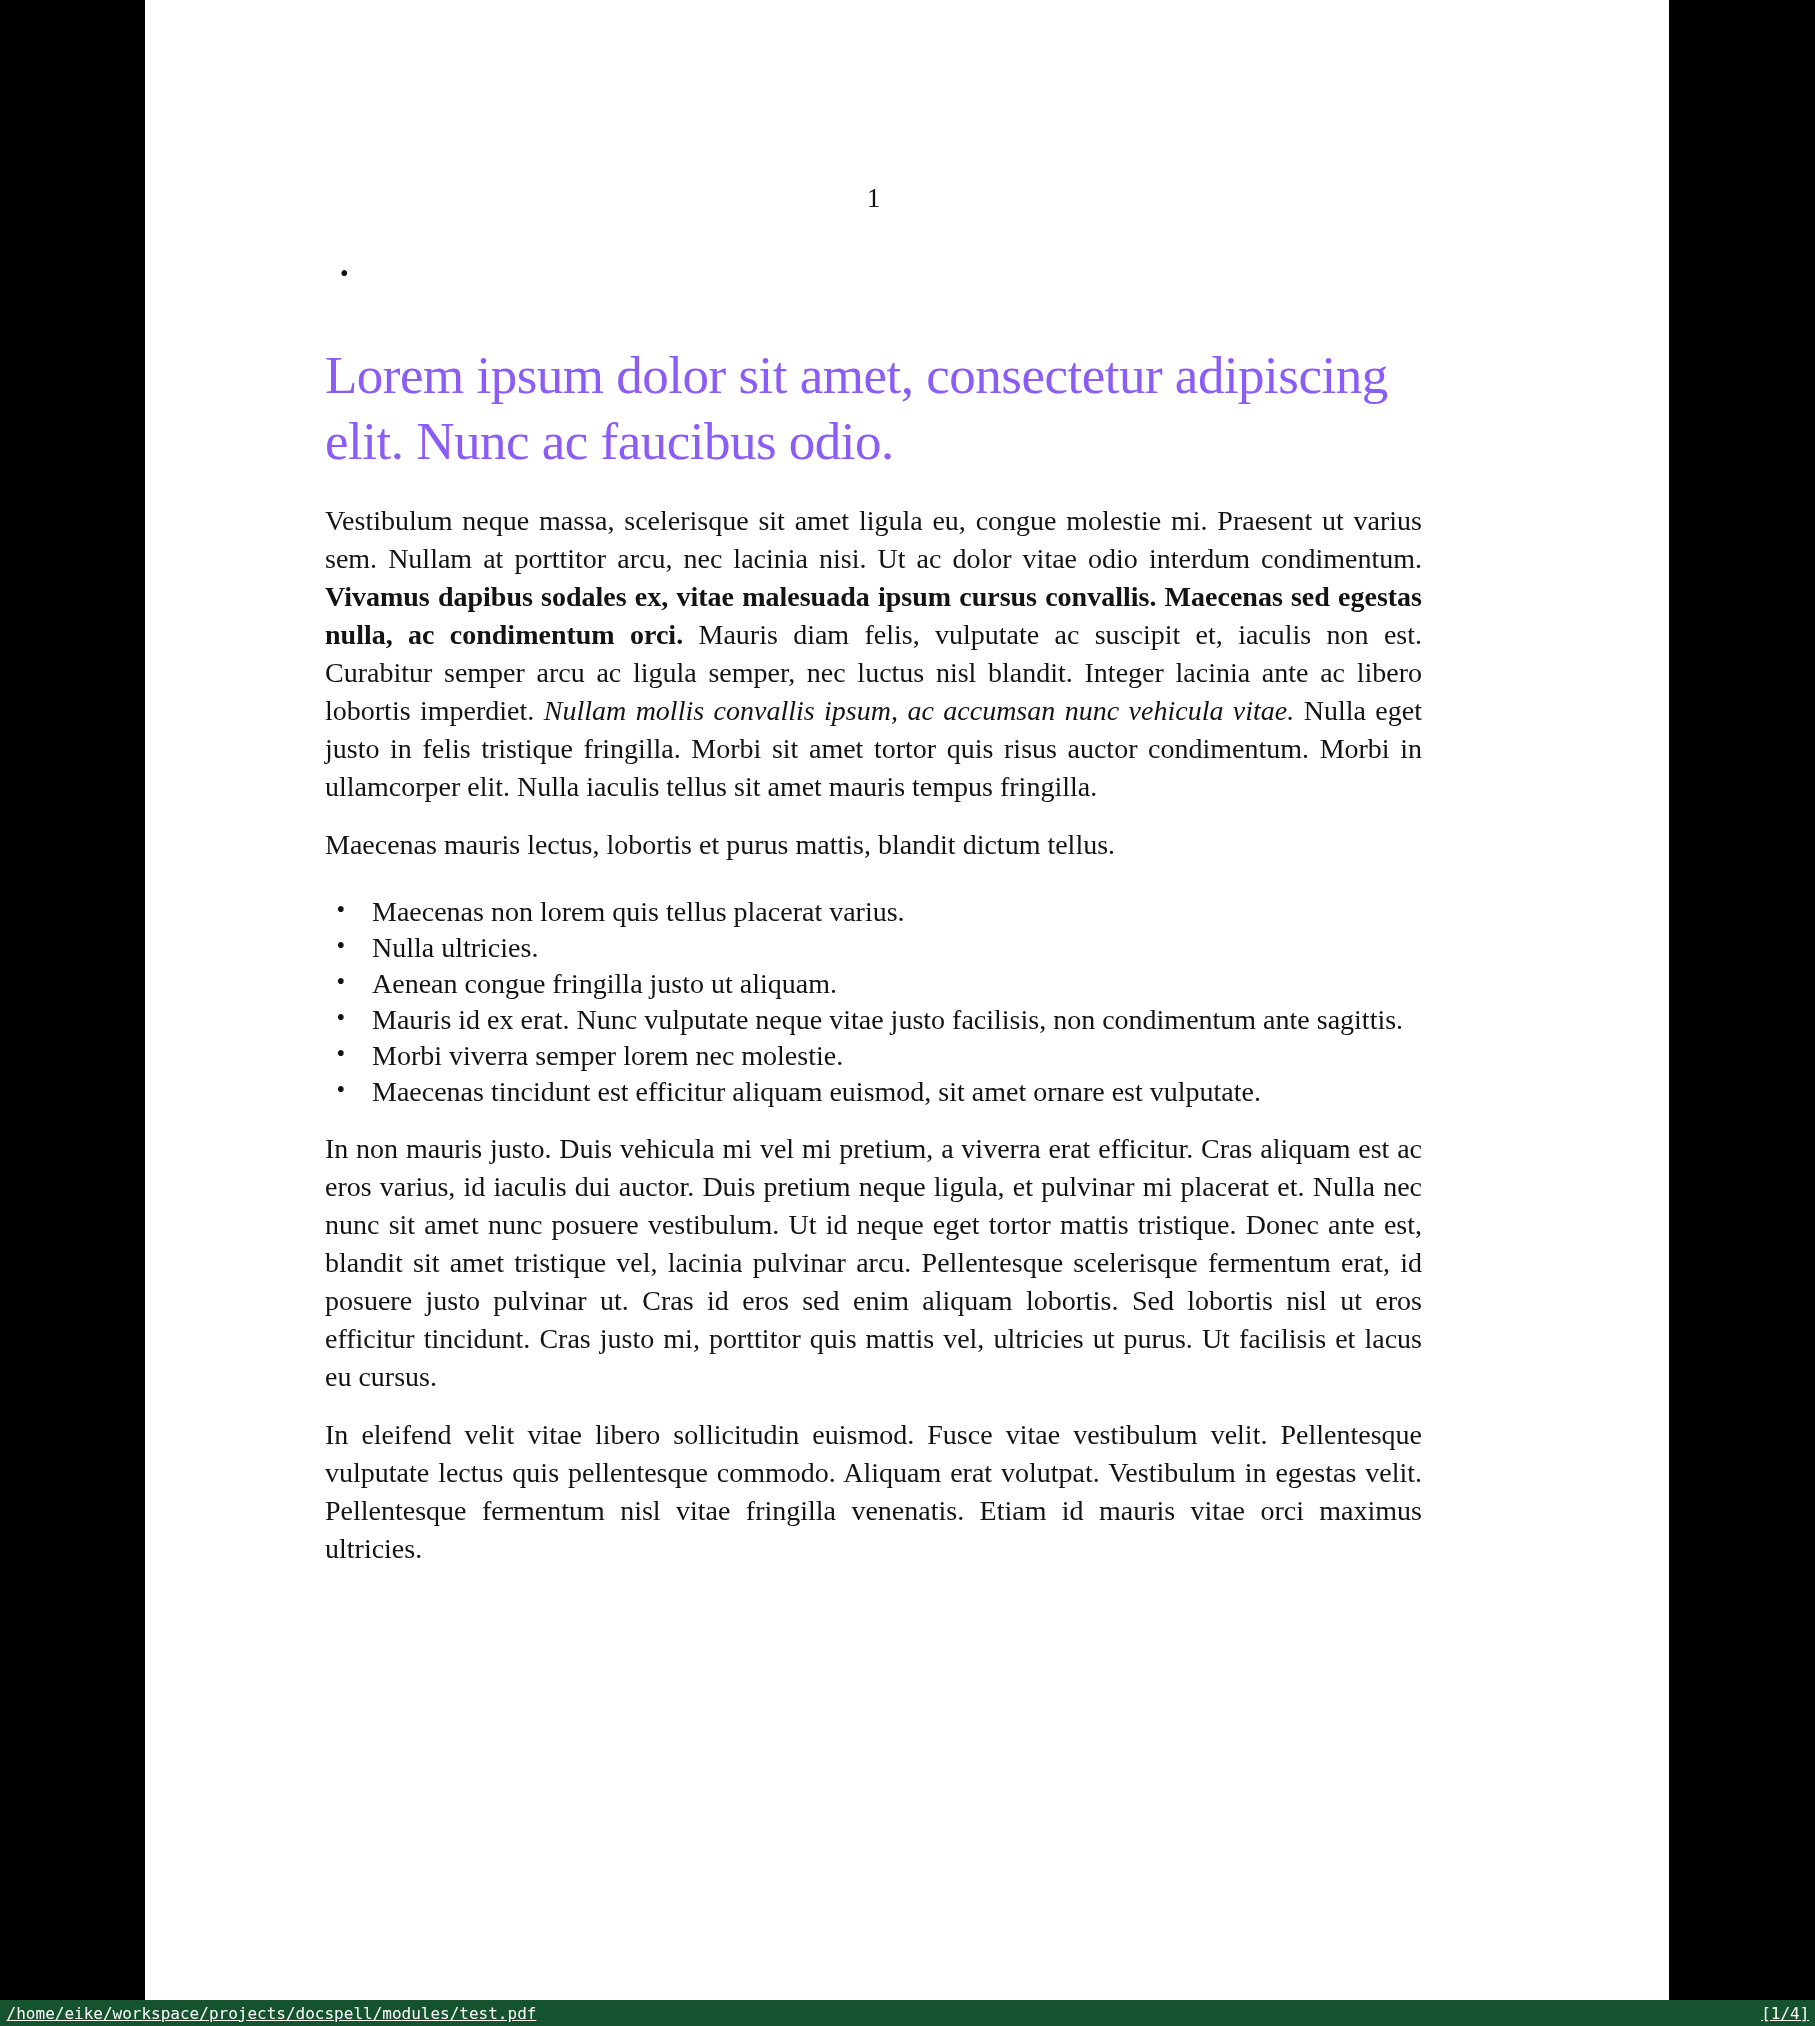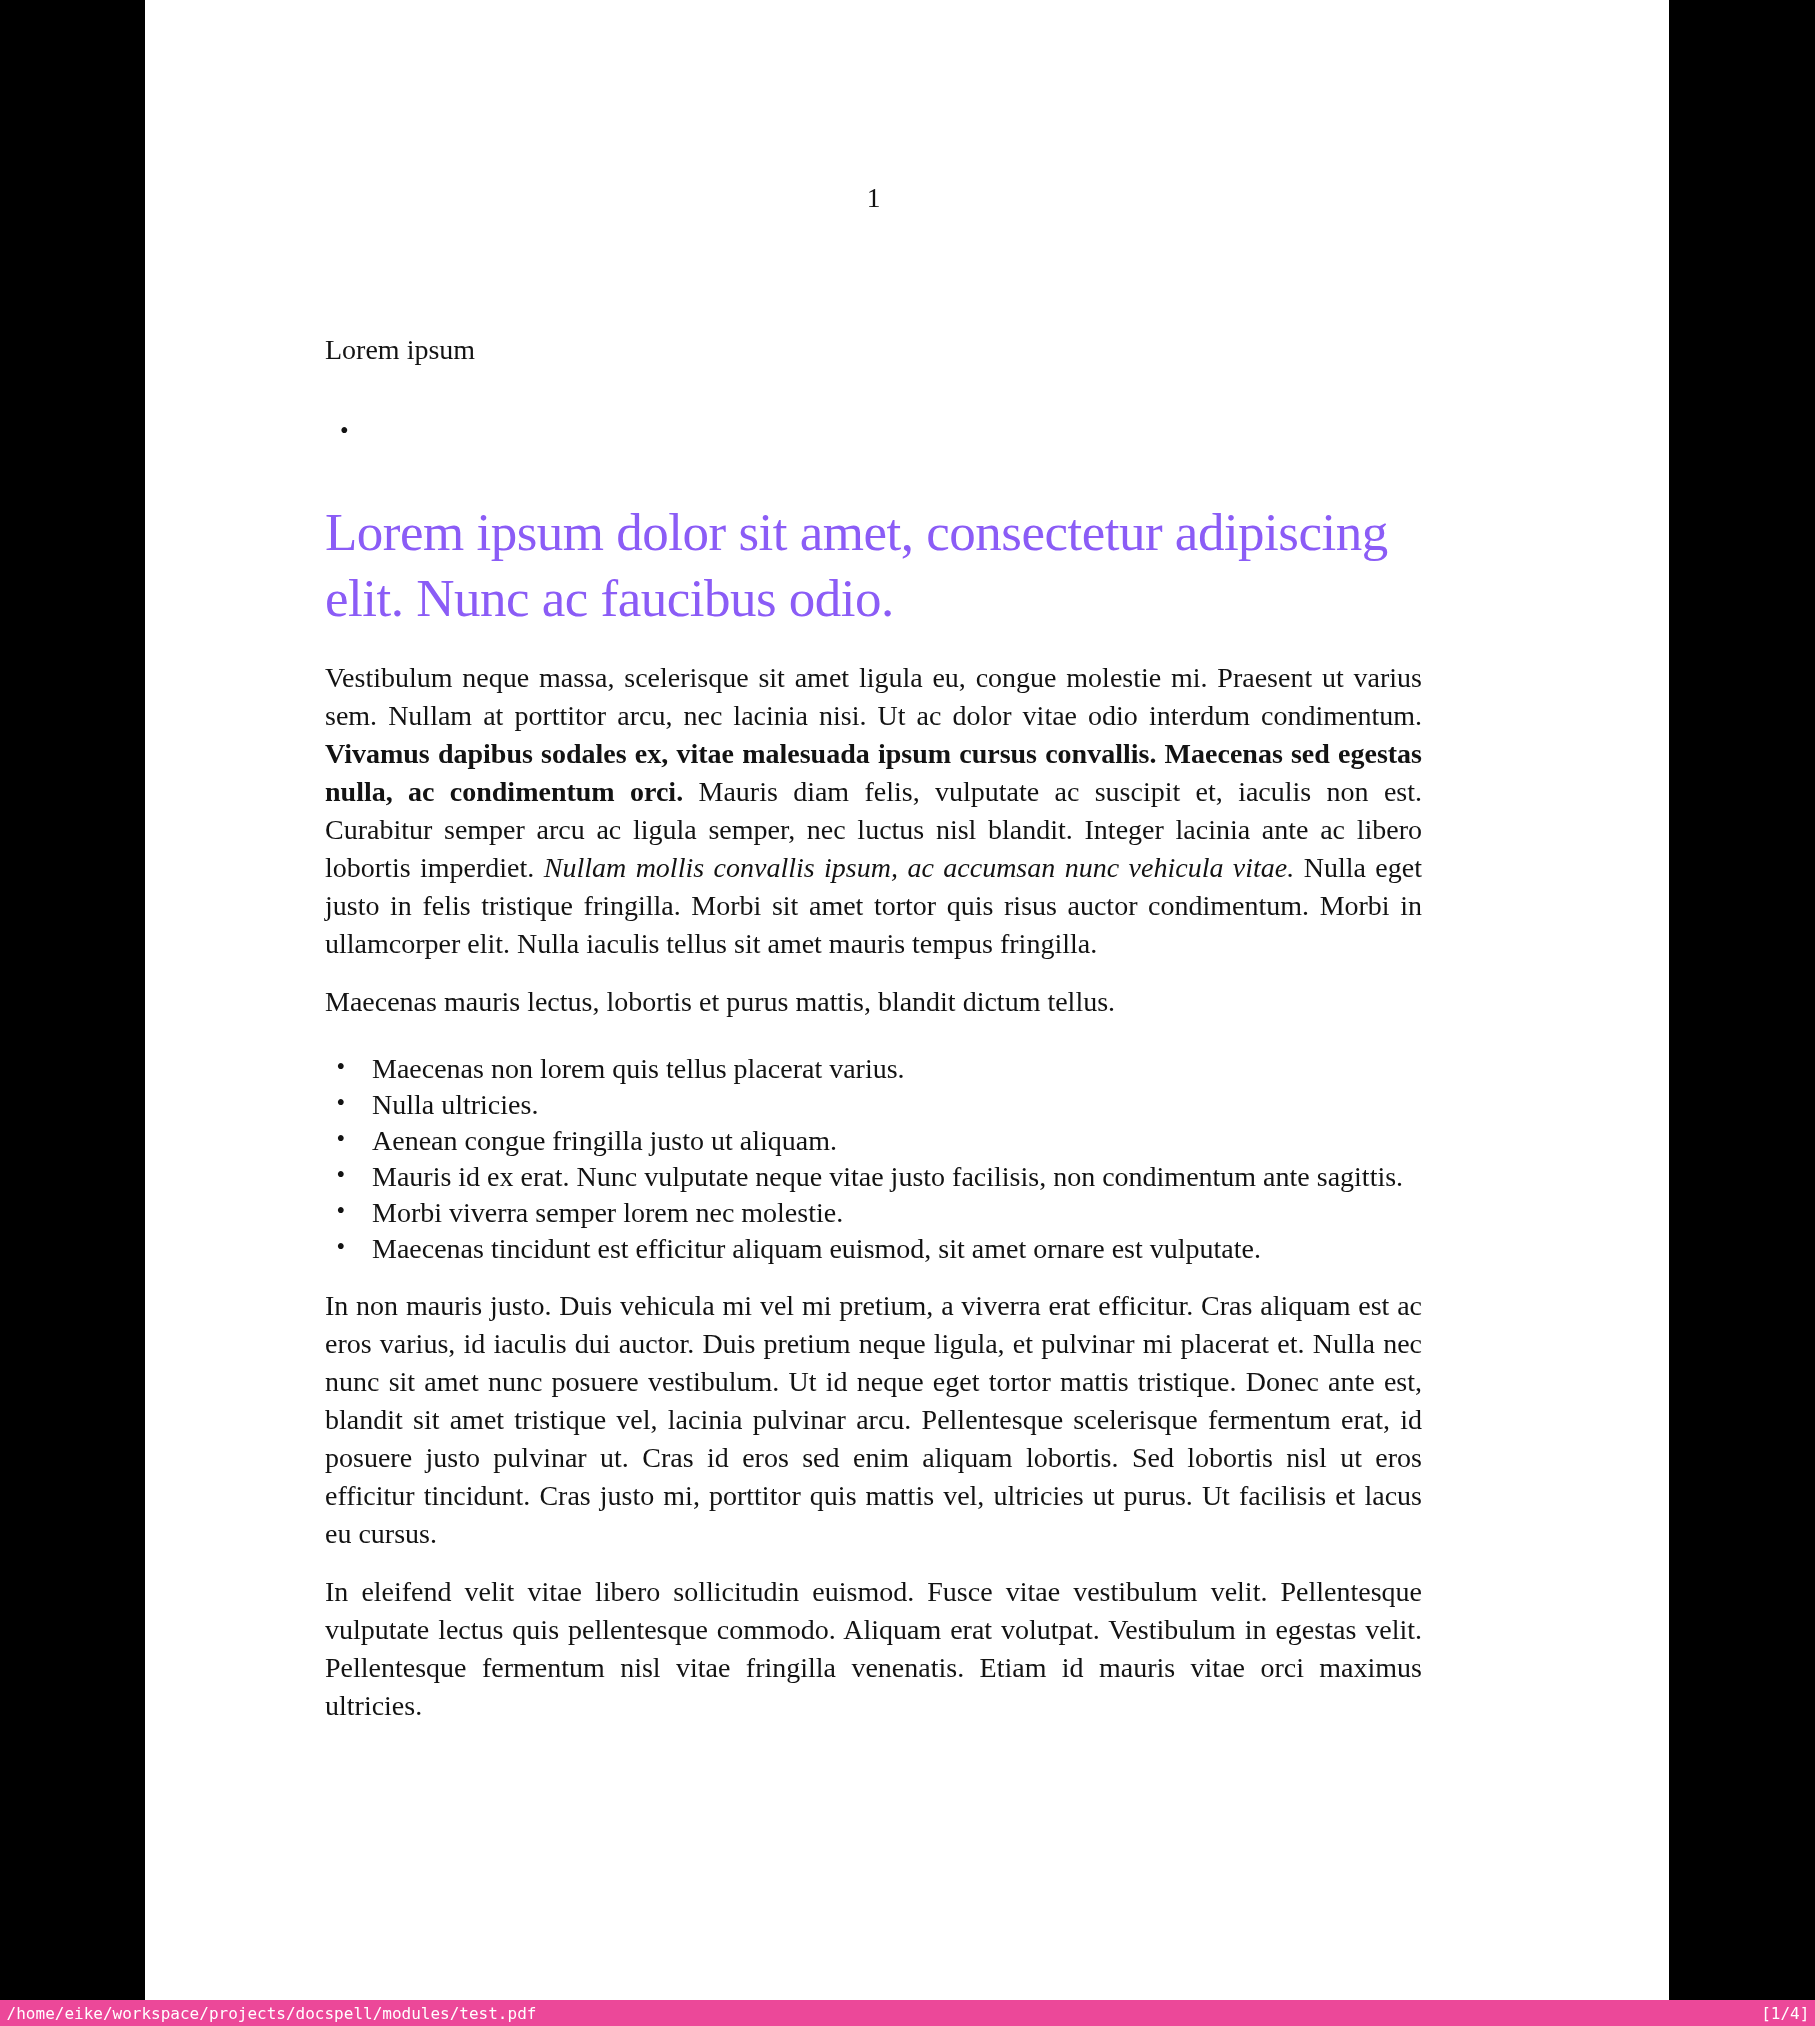--- a/index.html
+++ b/index.html
@@ -76,42 +76,42 @@
     left: 11.4px; top: -1.9px;
     font-size: 24.6px;
   }
   .empty-bullet-row .marker { font-size: 24.6px; }
   b.inline-bold { font-weight: bold; }
   i.inline-italic { font-style: italic; }
   .statusbar {
     position: absolute;
     left: 0; bottom: 0;
     width: 1815px; height: 25.6px;
-    background: #ec4899;
+    background: #14532d;
     color: #ffffff;
     font-family: "DejaVu Sans Mono", "Liberation Mono", monospace;
     font-size: 16px;
     display: flex;
     align-items: center;
     justify-content: space-between;
     padding: 0 5.7px 0 6.6px;
+    text-decoration: underline;
   }
   .statusbar span { white-space: pre; }
 </style>
 </head>
 <body>
 
 <div class="viewer">
 
   <div class="pdf-page">
     <div class="content">
 
       <div class="page-number">1</div>
 
-      <p class="intro-line">Lorem ipsum</p>
 
       <div class="empty-bullet-row">
         <span class="marker">•</span>
       </div>
 
       <h1 class="doc-heading">Lorem ipsum dolor sit amet, consectetur adipiscing elit. Nunc ac faucibus odio.</h1>
 
       <p class="body-par first-after-heading"><span>Vestibulum neque massa, scelerisque sit amet ligula eu, congue molestie mi. Praesent ut varius sem. Nullam at porttitor arcu, nec lacinia nisi. Ut ac dolor vitae odio interdum condimentum. </span><b class="inline-bold">Vivamus dapibus sodales ex, vitae malesuada ipsum cursus convallis. Maecenas sed egestas nulla, ac condimentum orci.</b><span> Mauris diam felis, vulputate ac suscipit et, iaculis non est. Curabitur semper arcu ac ligula semper, nec luctus nisl blandit. Integer lacinia ante ac libero lobortis imperdiet. </span><i class="inline-italic">Nullam mollis convallis ipsum, ac accumsan nunc vehicula vitae.</i><span> Nulla eget justo in felis tristique fringilla. Morbi sit amet tortor quis risus auctor condimentum. Morbi in ullamcorper elit. Nulla iaculis tellus sit amet mauris tempus fringilla.</span></p>
 
       <p class="body-par">Maecenas mauris lectus, lobortis et purus mattis, blandit dictum tellus.</p>

